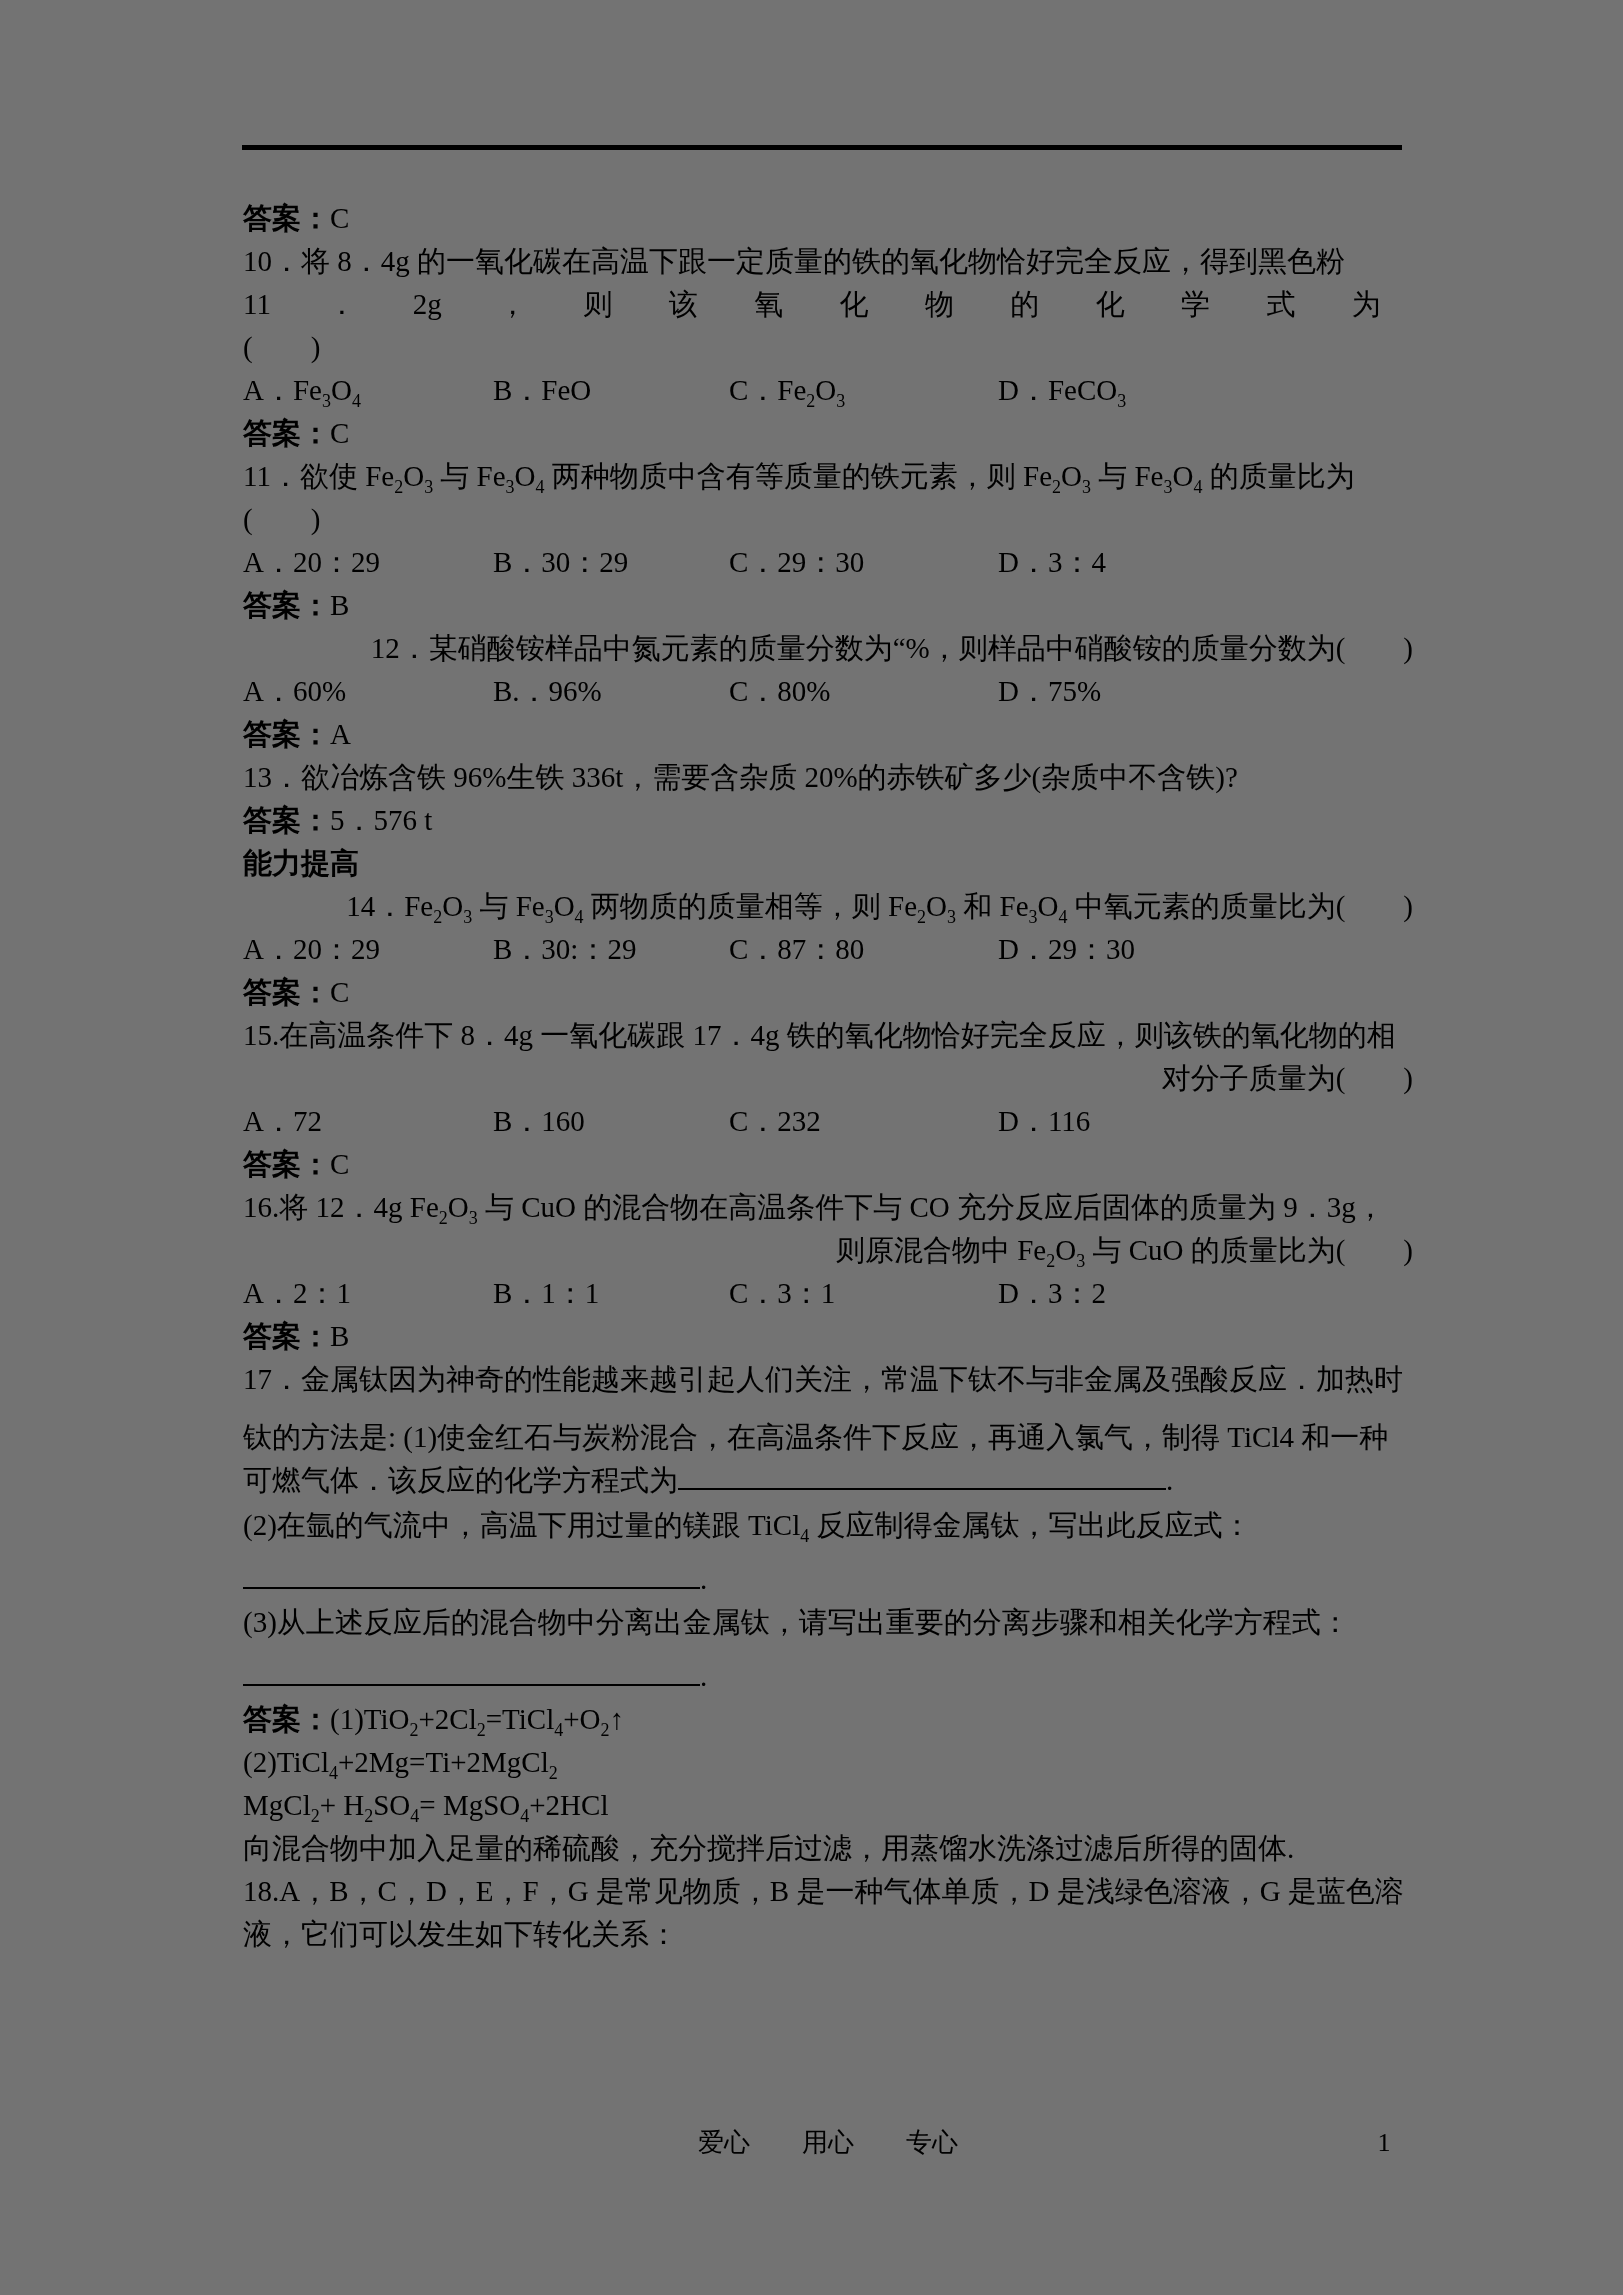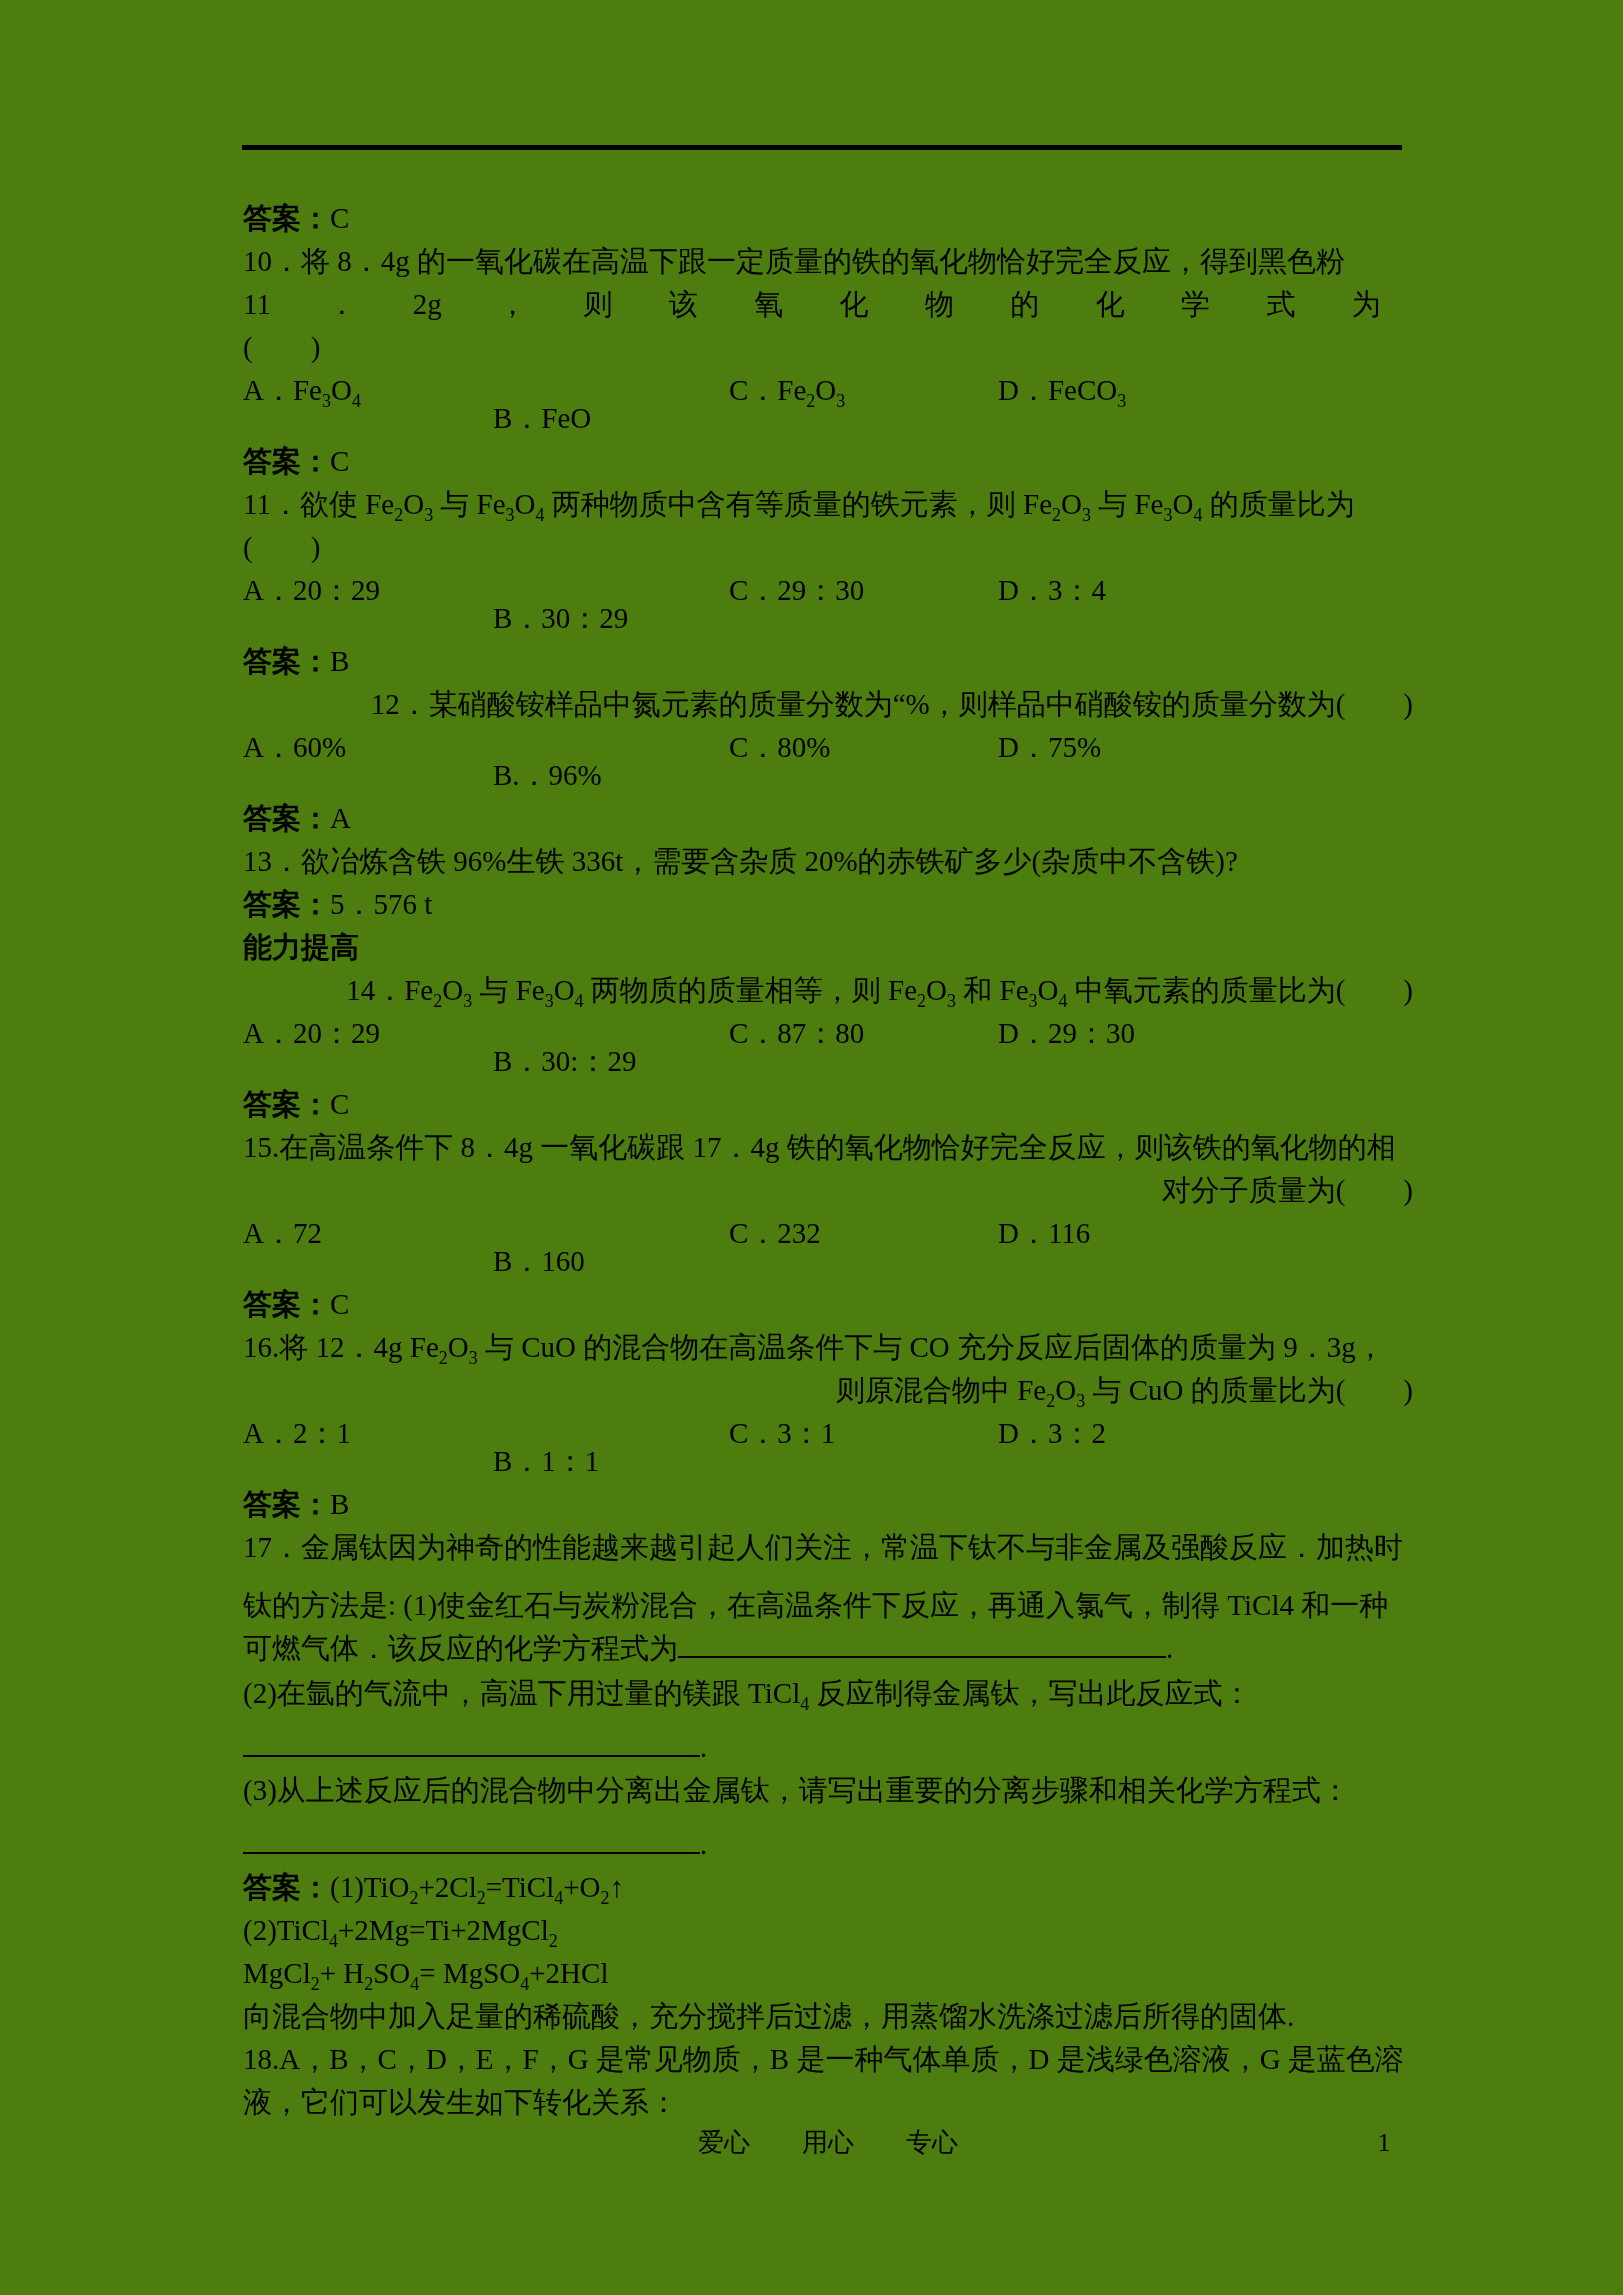--- a/index.html
+++ b/index.html
@@ -1,35 +1,35 @@
 <!DOCTYPE html>
 <html style="font-size:9px"><head>
 <meta charset="utf-8">
 <style>
   html,body { margin:0; padding:0; background:#888; }
   .page {
     position:relative;
     width:1623px; height:2295px;
-    background:#4d7c0f;
+    background:#737373;
     color:#000;
     font-family:"Liberation Serif","DejaVu Serif",serif;
     overflow:hidden;
   }
   .header-rule { position:absolute; left:242px; top:145px; width:1160px; height:4.5px; background:#000; }
   .content {
     position:absolute; left:243px; top:197px; width:1170px;
     font-size:29px; line-height:43px;
   }
   .line { white-space:pre-wrap; }
   .line.split { display:flex; justify-content:flex-end; }
   .line.justify { display:flex; justify-content:space-between; width:1138px; }
   .line.options { display:flex; }
   .options .opt { display:inline-block; }
   .options .opt:nth-child(1){ min-width:250px; }
-  .options .opt:nth-child(2){ min-width:236px;margin-top:28px; }
+  .options .opt:nth-child(2){ min-width:236px; }
   .options .opt:nth-child(3){ min-width:269px; }
   .bold { font-weight:bold; }
   sub { font-size:0.62em; line-height:0; }
   .blank {
     display:inline-block; border-bottom:2.8px solid #000;
     height:0.9em; vertical-align:baseline;
   }
   .footer {
     position:absolute; left:243px; top:2126px; width:1170px;
     font-size:26px; line-height:34px;

